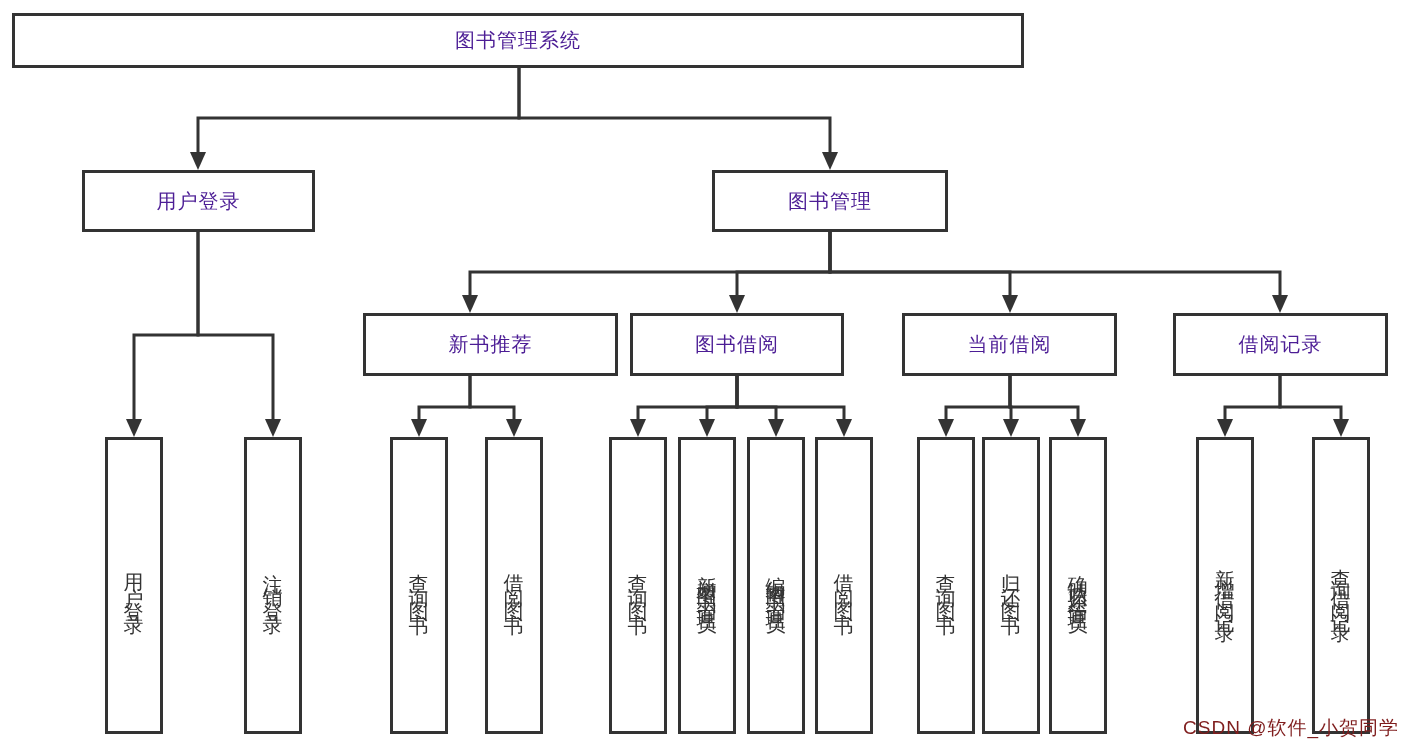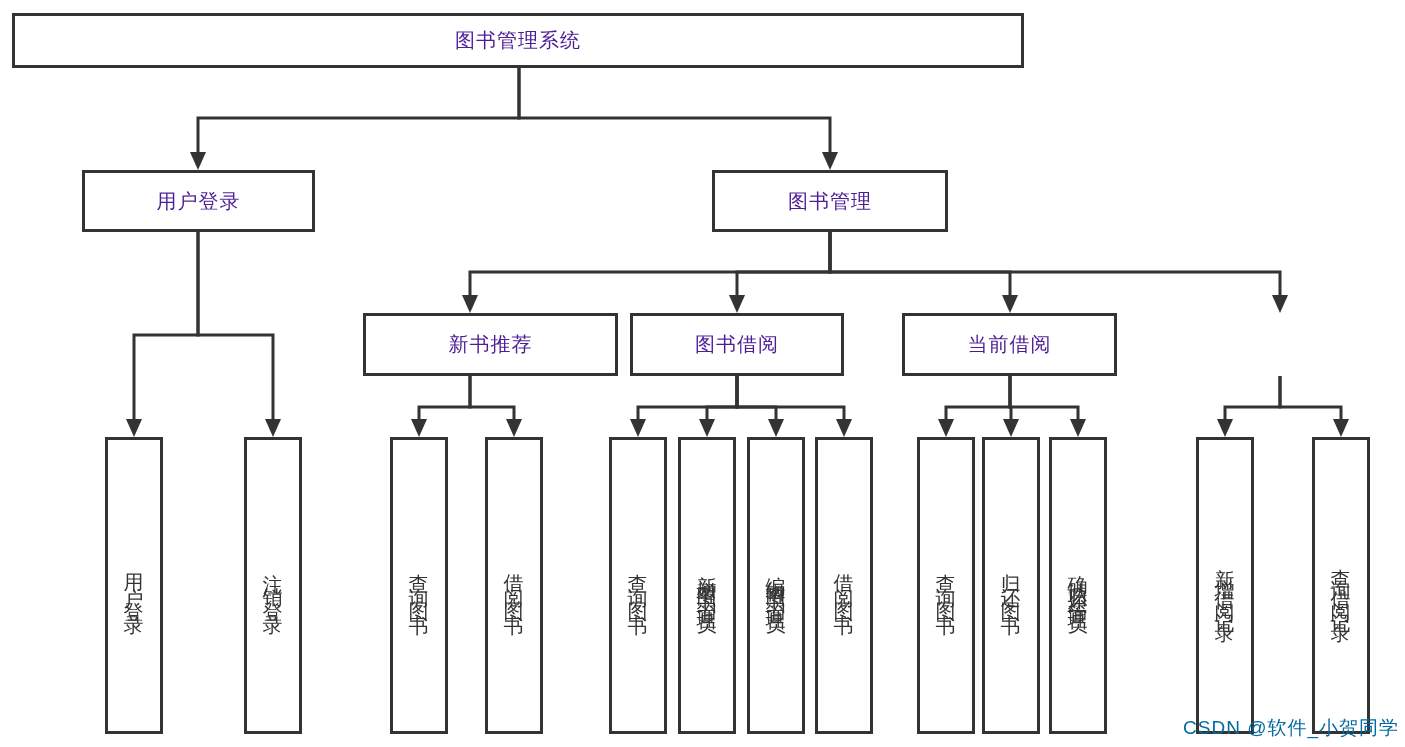--- a/index.html
+++ b/index.html
@@ -70,21 +70,21 @@
   .l-2a { left: 390px; }  .l-2b { left: 485px; }
   .l-3a { left: 609px; }  .l-3b { left: 678px; }  .l-3c { left: 747px; }  .l-3d { left: 815px; }
   .l-4a { left: 917px; }  .l-4b { left: 982px; }  .l-4c { left: 1049px; }
   .l-5a { left: 1196px; } .l-5b { left: 1312px; }
 
   #watermark {
     position: absolute;
     right: 6px;
     bottom: 6px;
     font-size: 19px;
-    color: #0369a1;
+    color: #7f1d1d;
     z-index: 5;
     letter-spacing: 1px;
   }
 </style>
 </head>
 <body>
 
 <div id="stage">
 
   <svg id="connectors" viewBox="0 0 1405 747" xmlns="http://www.w3.org/2000/svg">
@@ -140,20 +140,21 @@
   </svg>
 
   <div class="hbox n-root">图书管理系统</div>
 
   <div class="hbox n-login">用户登录</div>
   <div class="hbox n-mgmt">图书管理</div>
 
   <div class="hbox n-newbk">新书推荐</div>
   <div class="hbox n-curr">当前借阅</div>
   <div class="hbox n-borrow">图书借阅</div>
+  <div class="hbox n-record">借阅记录</div>
 
   <div class="vbox l-1a">
     <span class="vtext sp4">用户登录</span>
   </div>
   <div class="vbox l-1b">
     <span class="vtext sp4">注销登录</span>
   </div>
 
   <div class="vbox l-2a">
     <span class="vtext sp4">查询图书</span>

